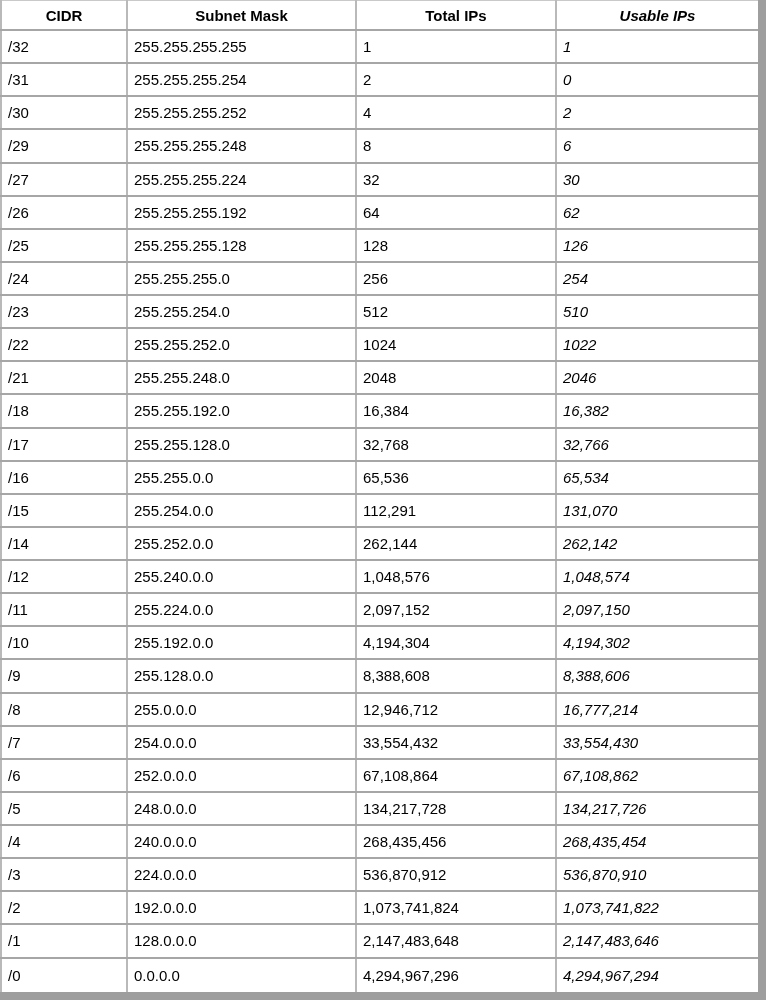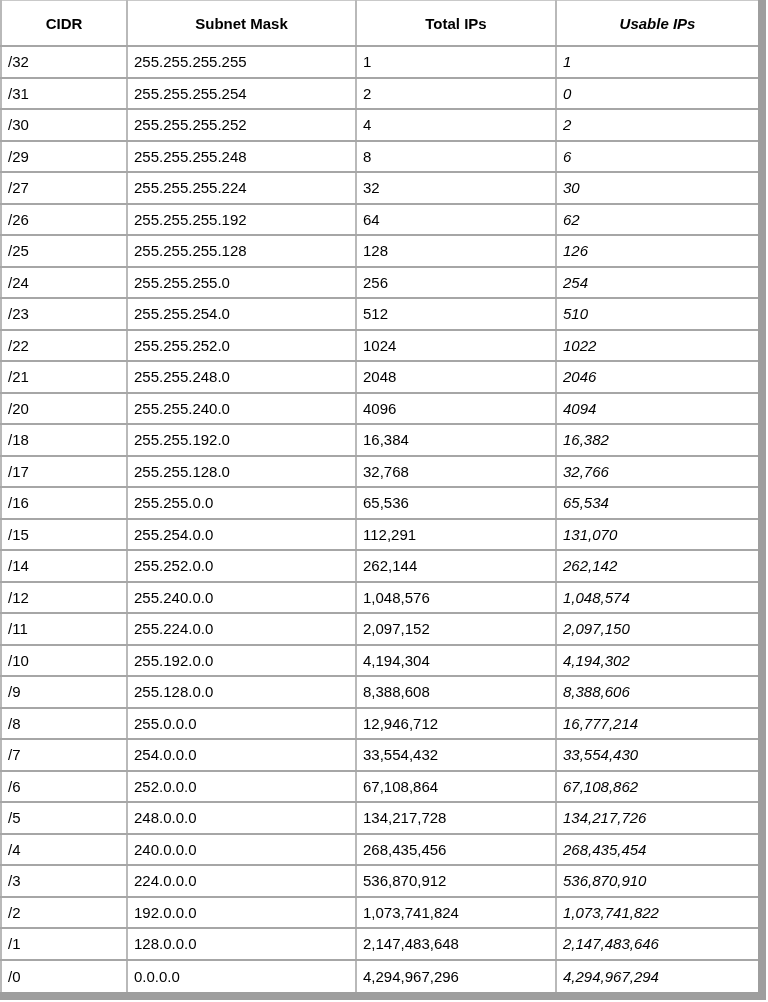--- a/index.html
+++ b/index.html
@@ -40,21 +40,21 @@
   }
   th:last-child, td:last-child {
     border-right: none;
     font-style: italic;
   }
   thead th {
     height: 28px;
     font-weight: bold;
     text-align: center;
     vertical-align: middle;
-    padding: 8px;
+    padding: 0;
     border-radius: 6px;
   }
   tbody td {
     font-weight: normal;
     text-align: left;
     vertical-align: middle;
     padding: 0 0 0 6px;
   }
 </style>
 </head>
@@ -137,26 +137,20 @@
           <td>1024</td>
           <td>1022</td>
         </tr>
         <tr>
           <td>/21</td>
           <td>255.255.248.0</td>
           <td>2048</td>
           <td>2046</td>
         </tr>
         <tr>
-          <td>/20</td>
-          <td>255.255.240.0</td>
-          <td>4096</td>
-          <td>4094</td>
-        </tr>
-        <tr>
           <td>/18</td>
           <td>255.255.192.0</td>
           <td>16,384</td>
           <td>16,382</td>
         </tr>
         <tr>
           <td>/17</td>
           <td>255.255.128.0</td>
           <td>32,768</td>
           <td>32,766</td>

